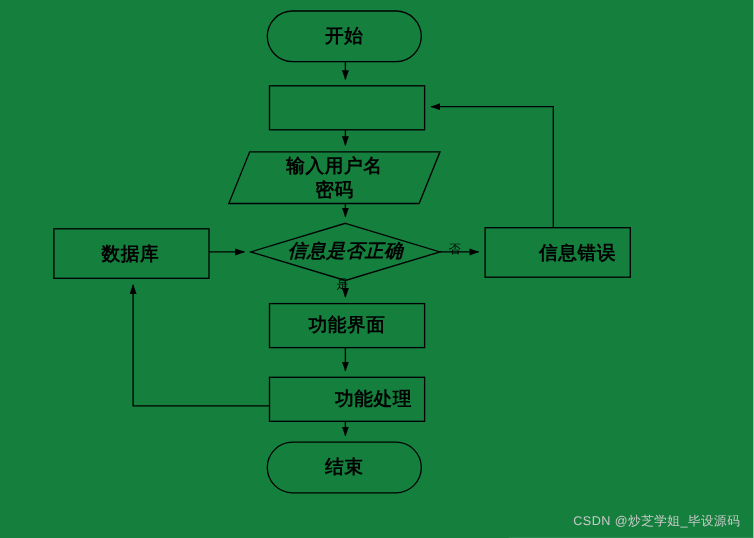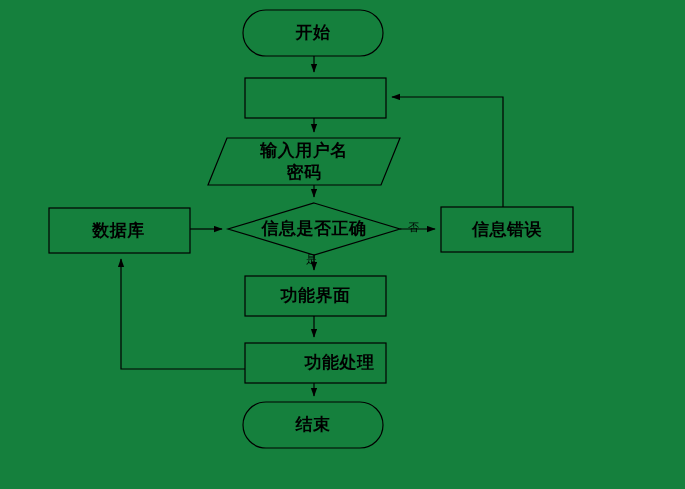--- a/index.html
+++ b/index.html
@@ -98,25 +98,25 @@
       <path d="M314,383 L314,396" marker-end="url(#arrow)"></path>
     </g>
   </svg>
 
   <div class="node-label" style="left:243px; top:10px; width:140px; height:46px;">开始</div>
 
 
   <div class="node-label" style="left:208px; top:138px; width:192px; height:47px;">输入用户名
 密码</div>
 
-  <div class="node-label" style="left:228px; top:203px; width:172px; height:52px;">信息是否正确</div>
+  <div class="node-label" style="left:228px; top:203px; width:172px; height:52px;font-style:italic;">信息是否正确</div>
 
   <div class="node-label" style="left:48px; top:208px; width:141px; height:45px;">数据库</div>
 
-  <div class="node-label" style="left:441px; top:207px; width:132px; height:45px;">信息错误</div>
+  <div class="node-label" style="left:441px; top:207px; width:132px; height:45px;padding-left:18px;">信息错误</div>
 
   <div class="node-label" style="left:245px; top:276px; width:141px; height:40px;text-align:center;">功能界面</div>
 
   <div class="node-label" style="left:245px; top:343px; width:141px; height:40px;margin-left:24px;">功能处理</div>
 
   <div class="node-label" style="left:243px; top:402px; width:140px; height:46px;">结束</div>
 
   <div class="edge-label" style="left:408px; top:222px;">否</div>
 
   <div class="edge-label" style="left:306px; top:254px;">是</div>
@@ -124,14 +124,15 @@
   <div class="hit" style="left:243px; top:10px; width:140px; height:46px;"></div>
   <div class="hit" style="left:245px; top:78px; width:141px; height:40px;"></div>
   <div class="hit" style="left:208px; top:138px; width:192px; height:47px;"></div>
   <div class="hit" style="left:228px; top:203px; width:172px; height:52px;"></div>
   <div class="hit" style="left:49px; top:208px; width:141px; height:45px;"></div>
   <div class="hit" style="left:441px; top:207px; width:132px; height:45px;"></div>
   <div class="hit" style="left:245px; top:276px; width:141px; height:40px;"></div>
   <div class="hit" style="left:245px; top:343px; width:141px; height:40px;"></div>
   <div class="hit" style="left:243px; top:402px; width:140px; height:46px;"></div>
 
+  <div class="watermark">CSDN @炒芝学姐_毕设源码</div>
 
 </div>
 
 </body></html>

